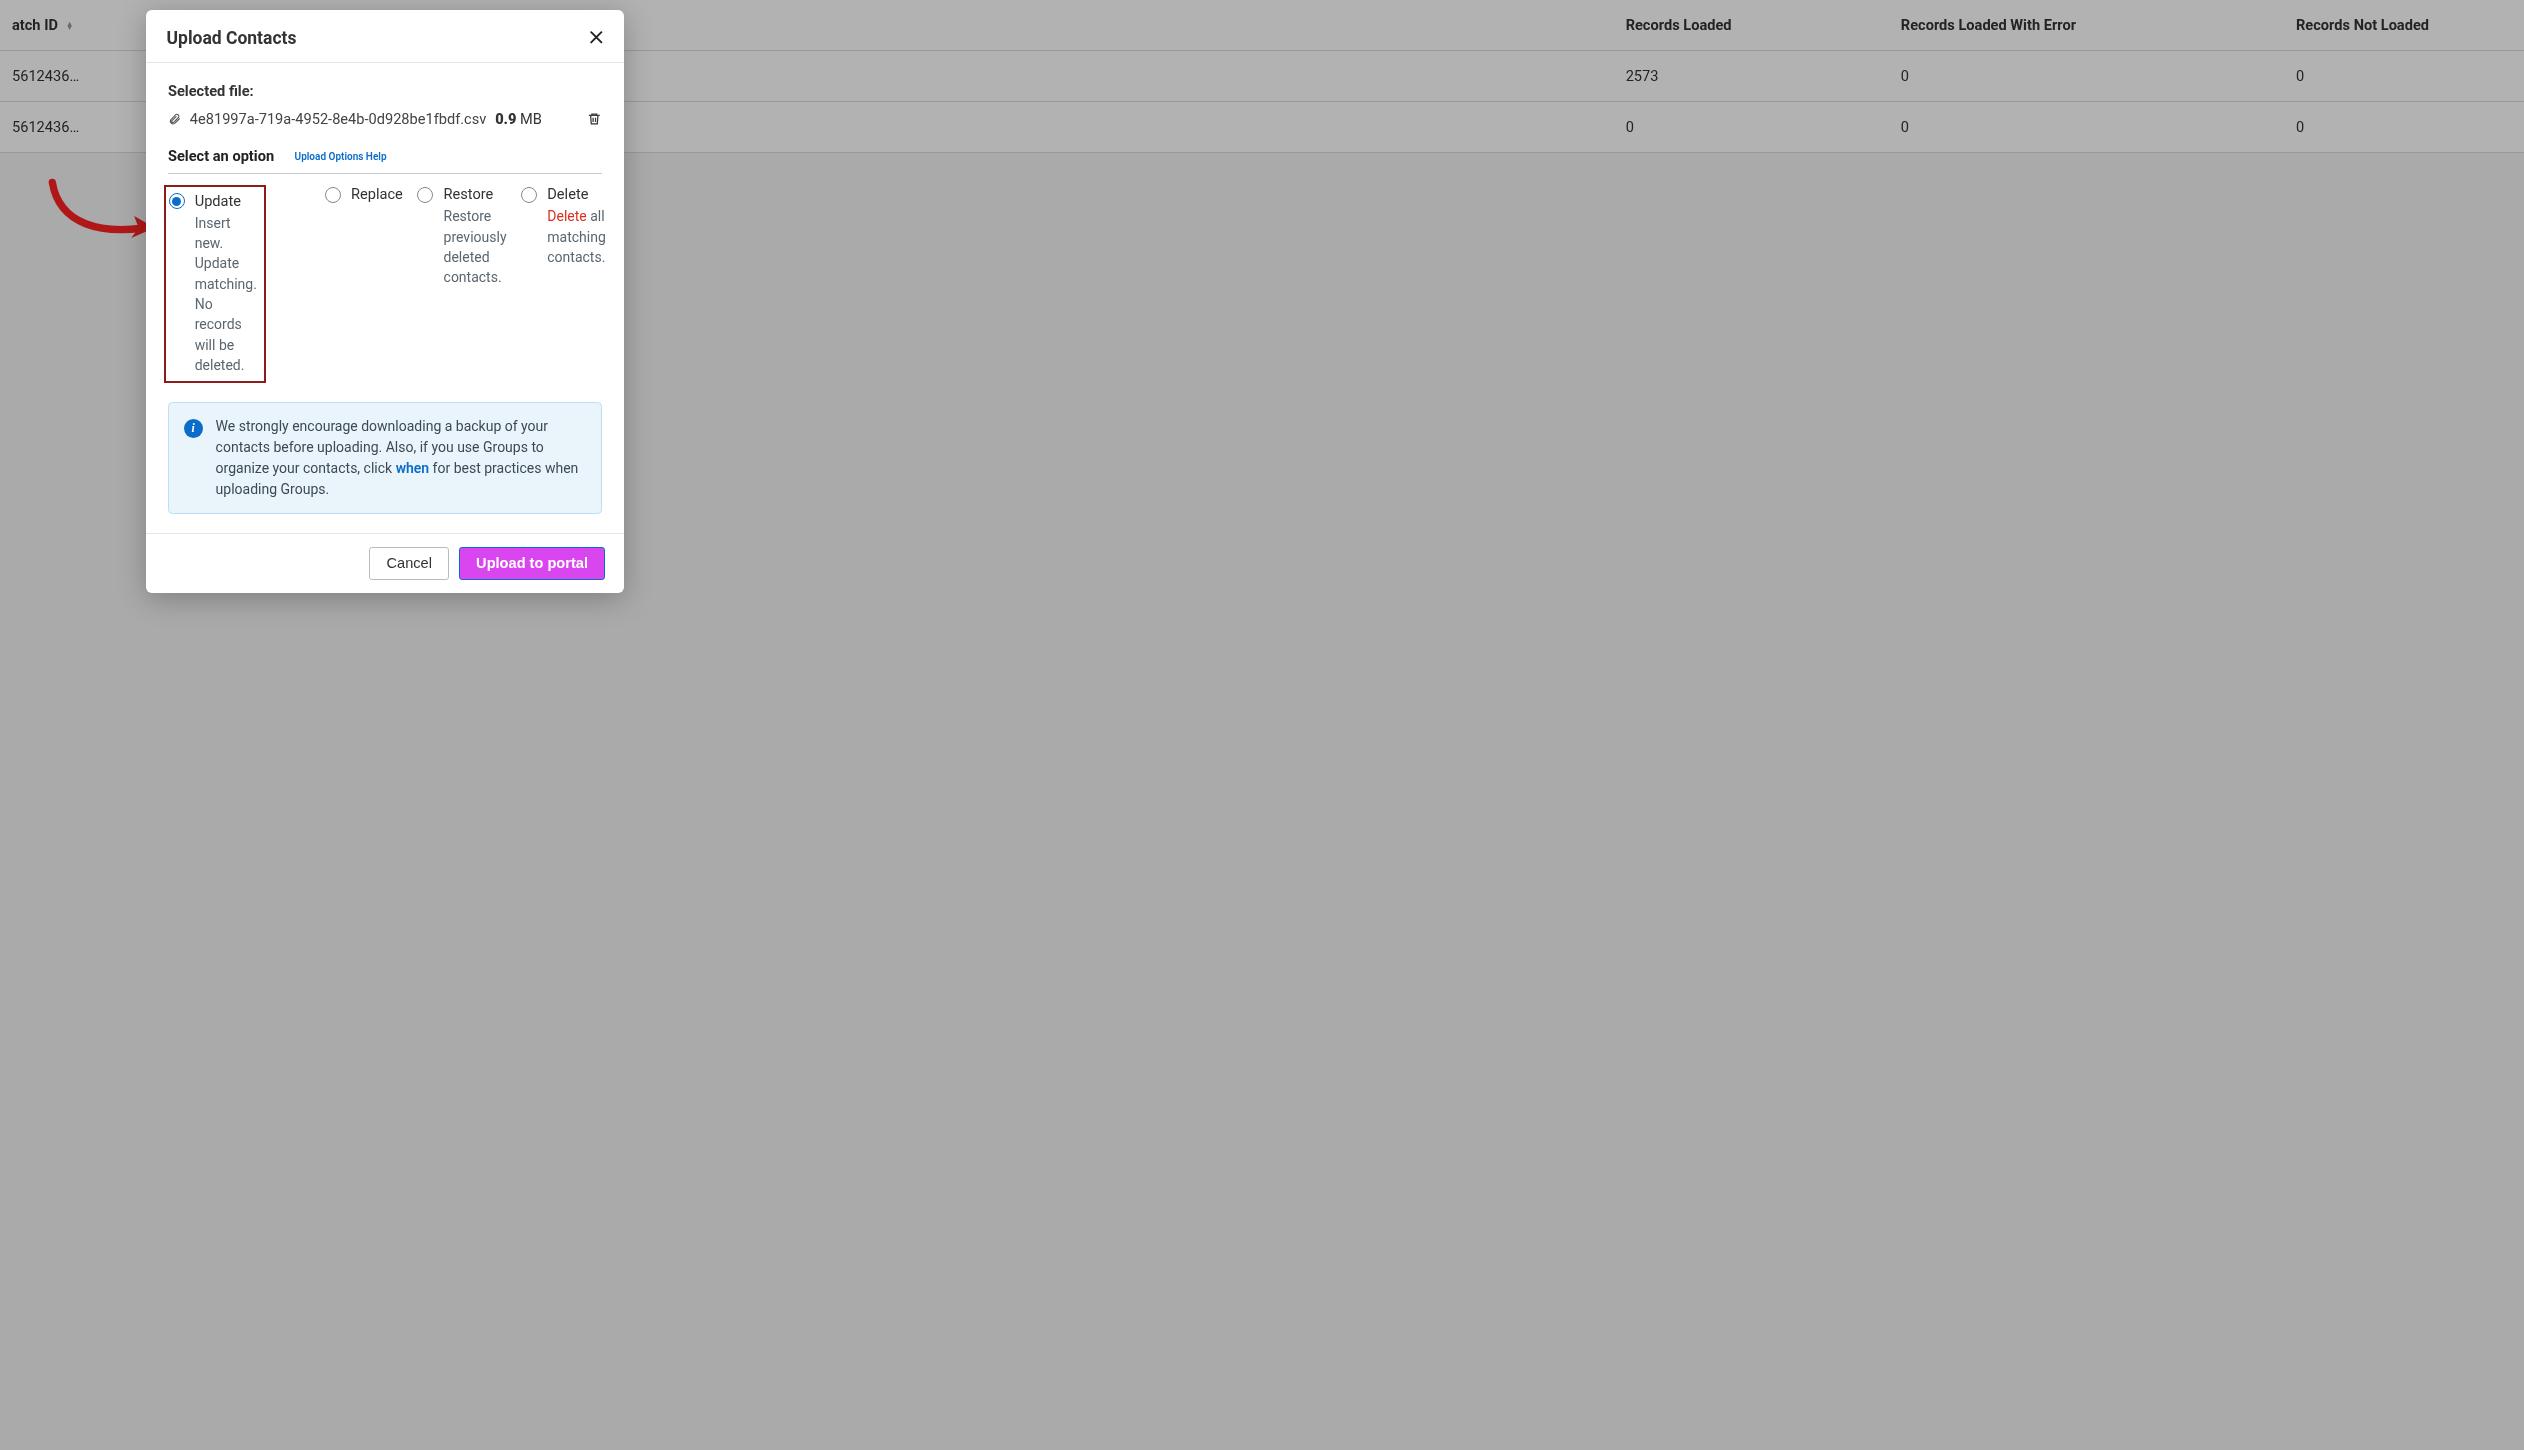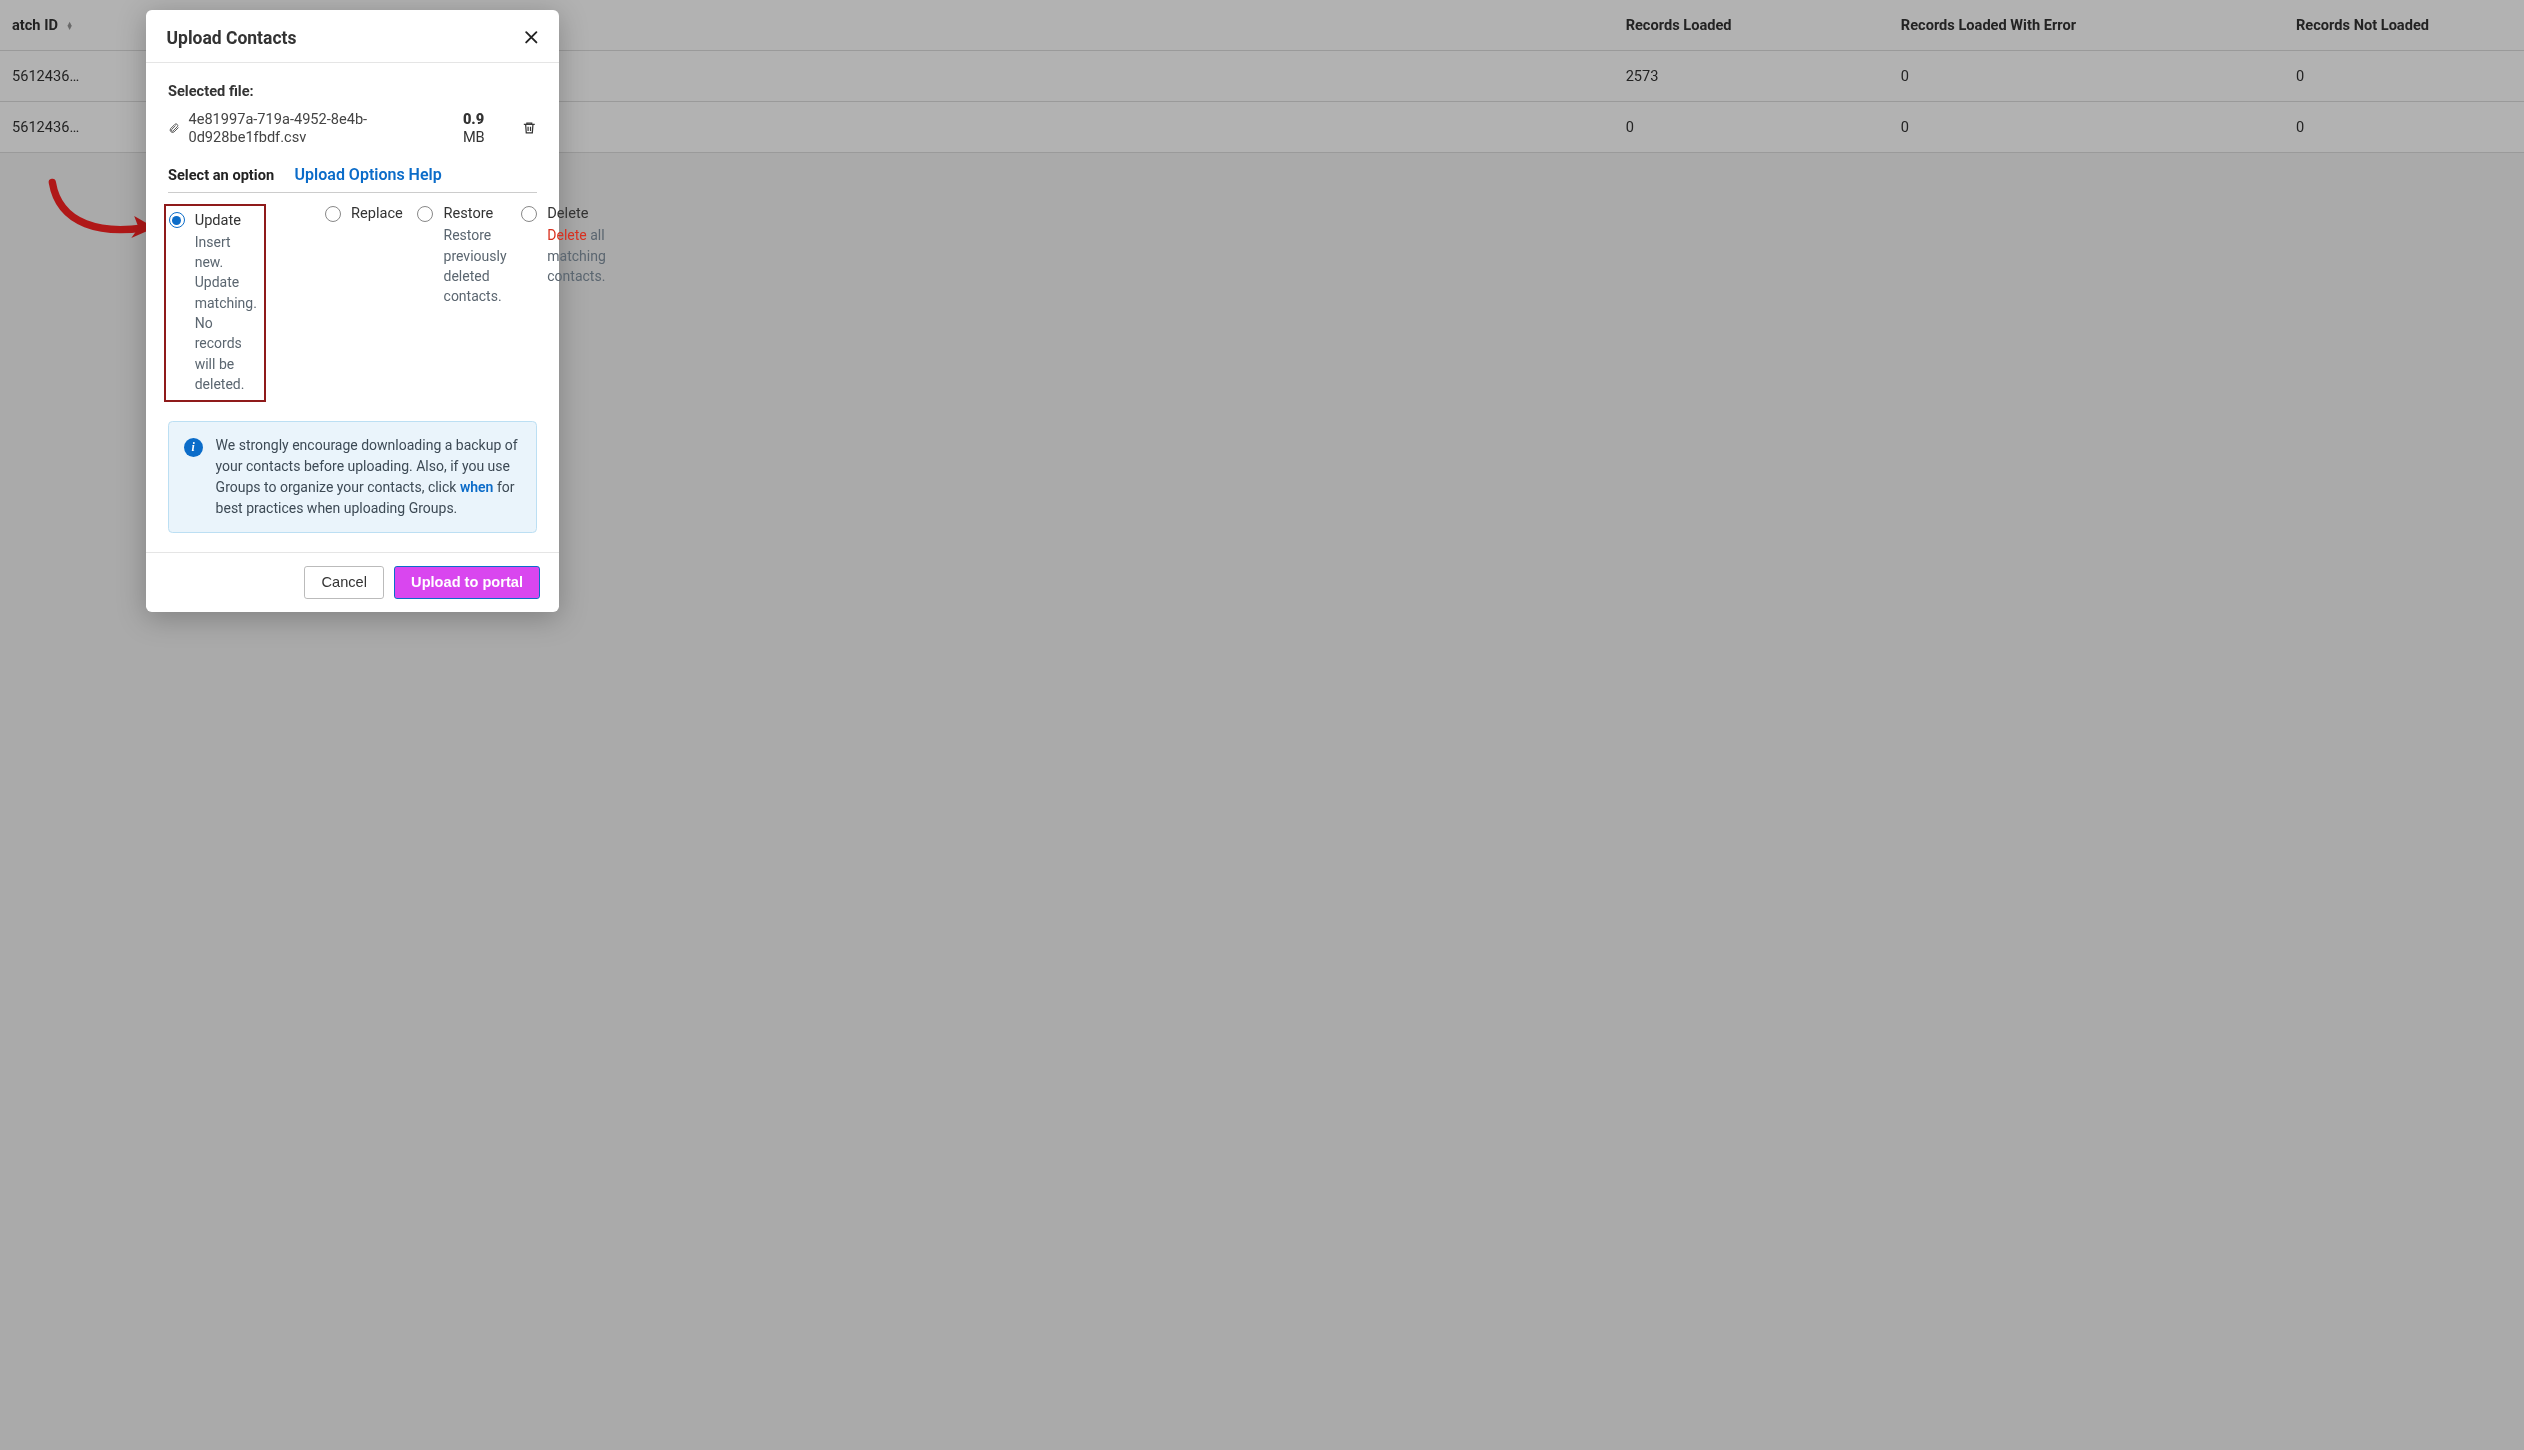--- a/index.html
+++ b/index.html
@@ -57,21 +57,21 @@
     position: absolute;
     inset: 0;
     background: rgba(0,0,0,0.30);
   }
 
   
   .modal {
     position: absolute;
     top: 10.2px;
     left: 146px;
-    width: 413px;
+    width: 478px;
     background: #fff;
     border-radius: 5.8px;
     box-shadow: 0 5.8px 29px rgba(0,0,0,0.25);
     display: flex;
     flex-direction: column;
   }
   .modal-header {
     display: flex;
     align-items: center;
     justify-content: space-between;
@@ -131,21 +131,21 @@
     border-bottom: 0.7px solid #ccc;
     margin-bottom: 11.7px;
   }
   .option-head .sel {
     font-weight: 700;
     font-size: 14.6px;
   }
   .option-head .help {
     color: #0b6cc9;
     font-weight: 600;
-    font-size: 16px;
+    font-size: 10px;
     cursor:pointer;
   }
 
   .options { display:flex; flex-direction:row; gap: 14.6px; }
   .opt {
     display:flex;
     gap: 10.2px;
     align-items:flex-start;
   }
   .radio {

